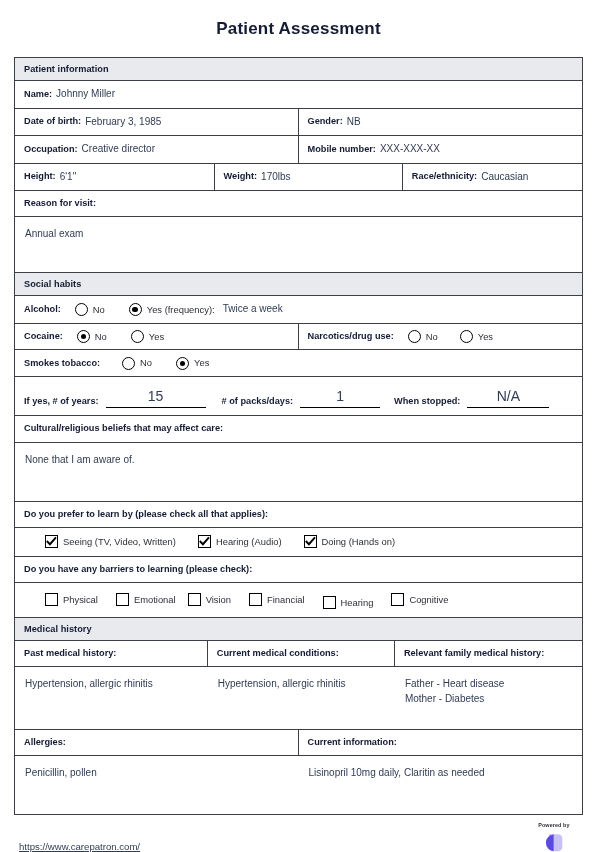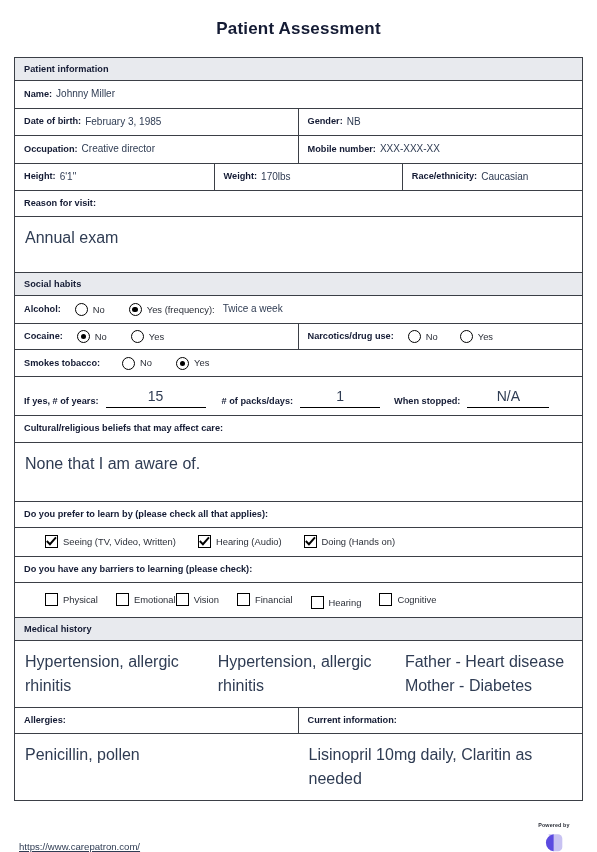--- a/index.html
+++ b/index.html
@@ -75,21 +75,21 @@
   }
   .val {
     color: #2f3c53;
     font-size: 10px;
     margin-left: 4px;
     white-space: nowrap;
   }
 
   .answer {
     padding: 9px 9px 9px 10px;
-    font-size: 16px;
+    font-size: 10px;
     color: #2f3c53;
     box-sizing: border-box;
     line-height: 1.5;
   }
   .answer-tall { min-height: 55px; }
 
   
   .opt-row { align-items: center; }
   .radio-group {
     display: inline-flex;
@@ -396,21 +396,21 @@
       <div class="cell" style="width:100%">
         <span class="lbl">Do you have any barriers to learning (please check):</span>
       </div>
     </div>
     <div class="row">
       <div class="cell" style="width:100%; padding-left:30px; padding-top:7px; padding-bottom:7px; justify-content:flex-start;" id="barrier-options">
           <span class="check-item" style="margin-right: 18px;">
             <span class="checkbox"></span>
             <span class="opt-label">Physical</span>
           </span>
-          <span class="check-item" style="margin-right: 0;">
+          <span class="check-item" style="margin-right: 12px;">
             <span class="checkbox"></span>
             <span class="opt-label">Emotional</span>
           </span>
           <span class="check-item" style="margin-right: 18px;">
             <span class="checkbox"></span>
             <span class="opt-label">Vision</span>
           </span>
           <span class="check-item" style="margin-right: 18px;">
             <span class="checkbox"></span>
             <span class="opt-label">Financial</span>
@@ -423,20 +423,31 @@
             <span class="checkbox"></span>
             <span class="opt-label">Cognitive</span>
           </span>
         </div>
     </div>
 
     <div class="row">
       <div class="section-head" style="width:100%">Medical history</div>
     </div>
 
+    <div class="row">
+      <div class="cell divider" style="width:34%">
+        <span class="lbl">Past medical history:</span>
+      </div>
+      <div class="cell divider" style="width:33%">
+        <span class="lbl">Current medical conditions:</span>
+      </div>
+      <div class="cell" style="width:33%">
+        <span class="lbl">Relevant family medical history:</span>
+      </div>
+    </div>
 
     <div class="row">
       <div class="answer divider" style="width:34%; min-height:62px; white-space:pre-line;">Hypertension, allergic rhinitis</div>
       <div class="answer divider" style="width:33%; min-height:62px; white-space:pre-line;">Hypertension, allergic rhinitis</div>
       <div class="answer" style="width:33%; min-height:62px; white-space:pre-line;">Father - Heart disease
 Mother - Diabetes</div>
     </div>
 
     <div class="row">
       <div class="cell divider" style="width:50%">

